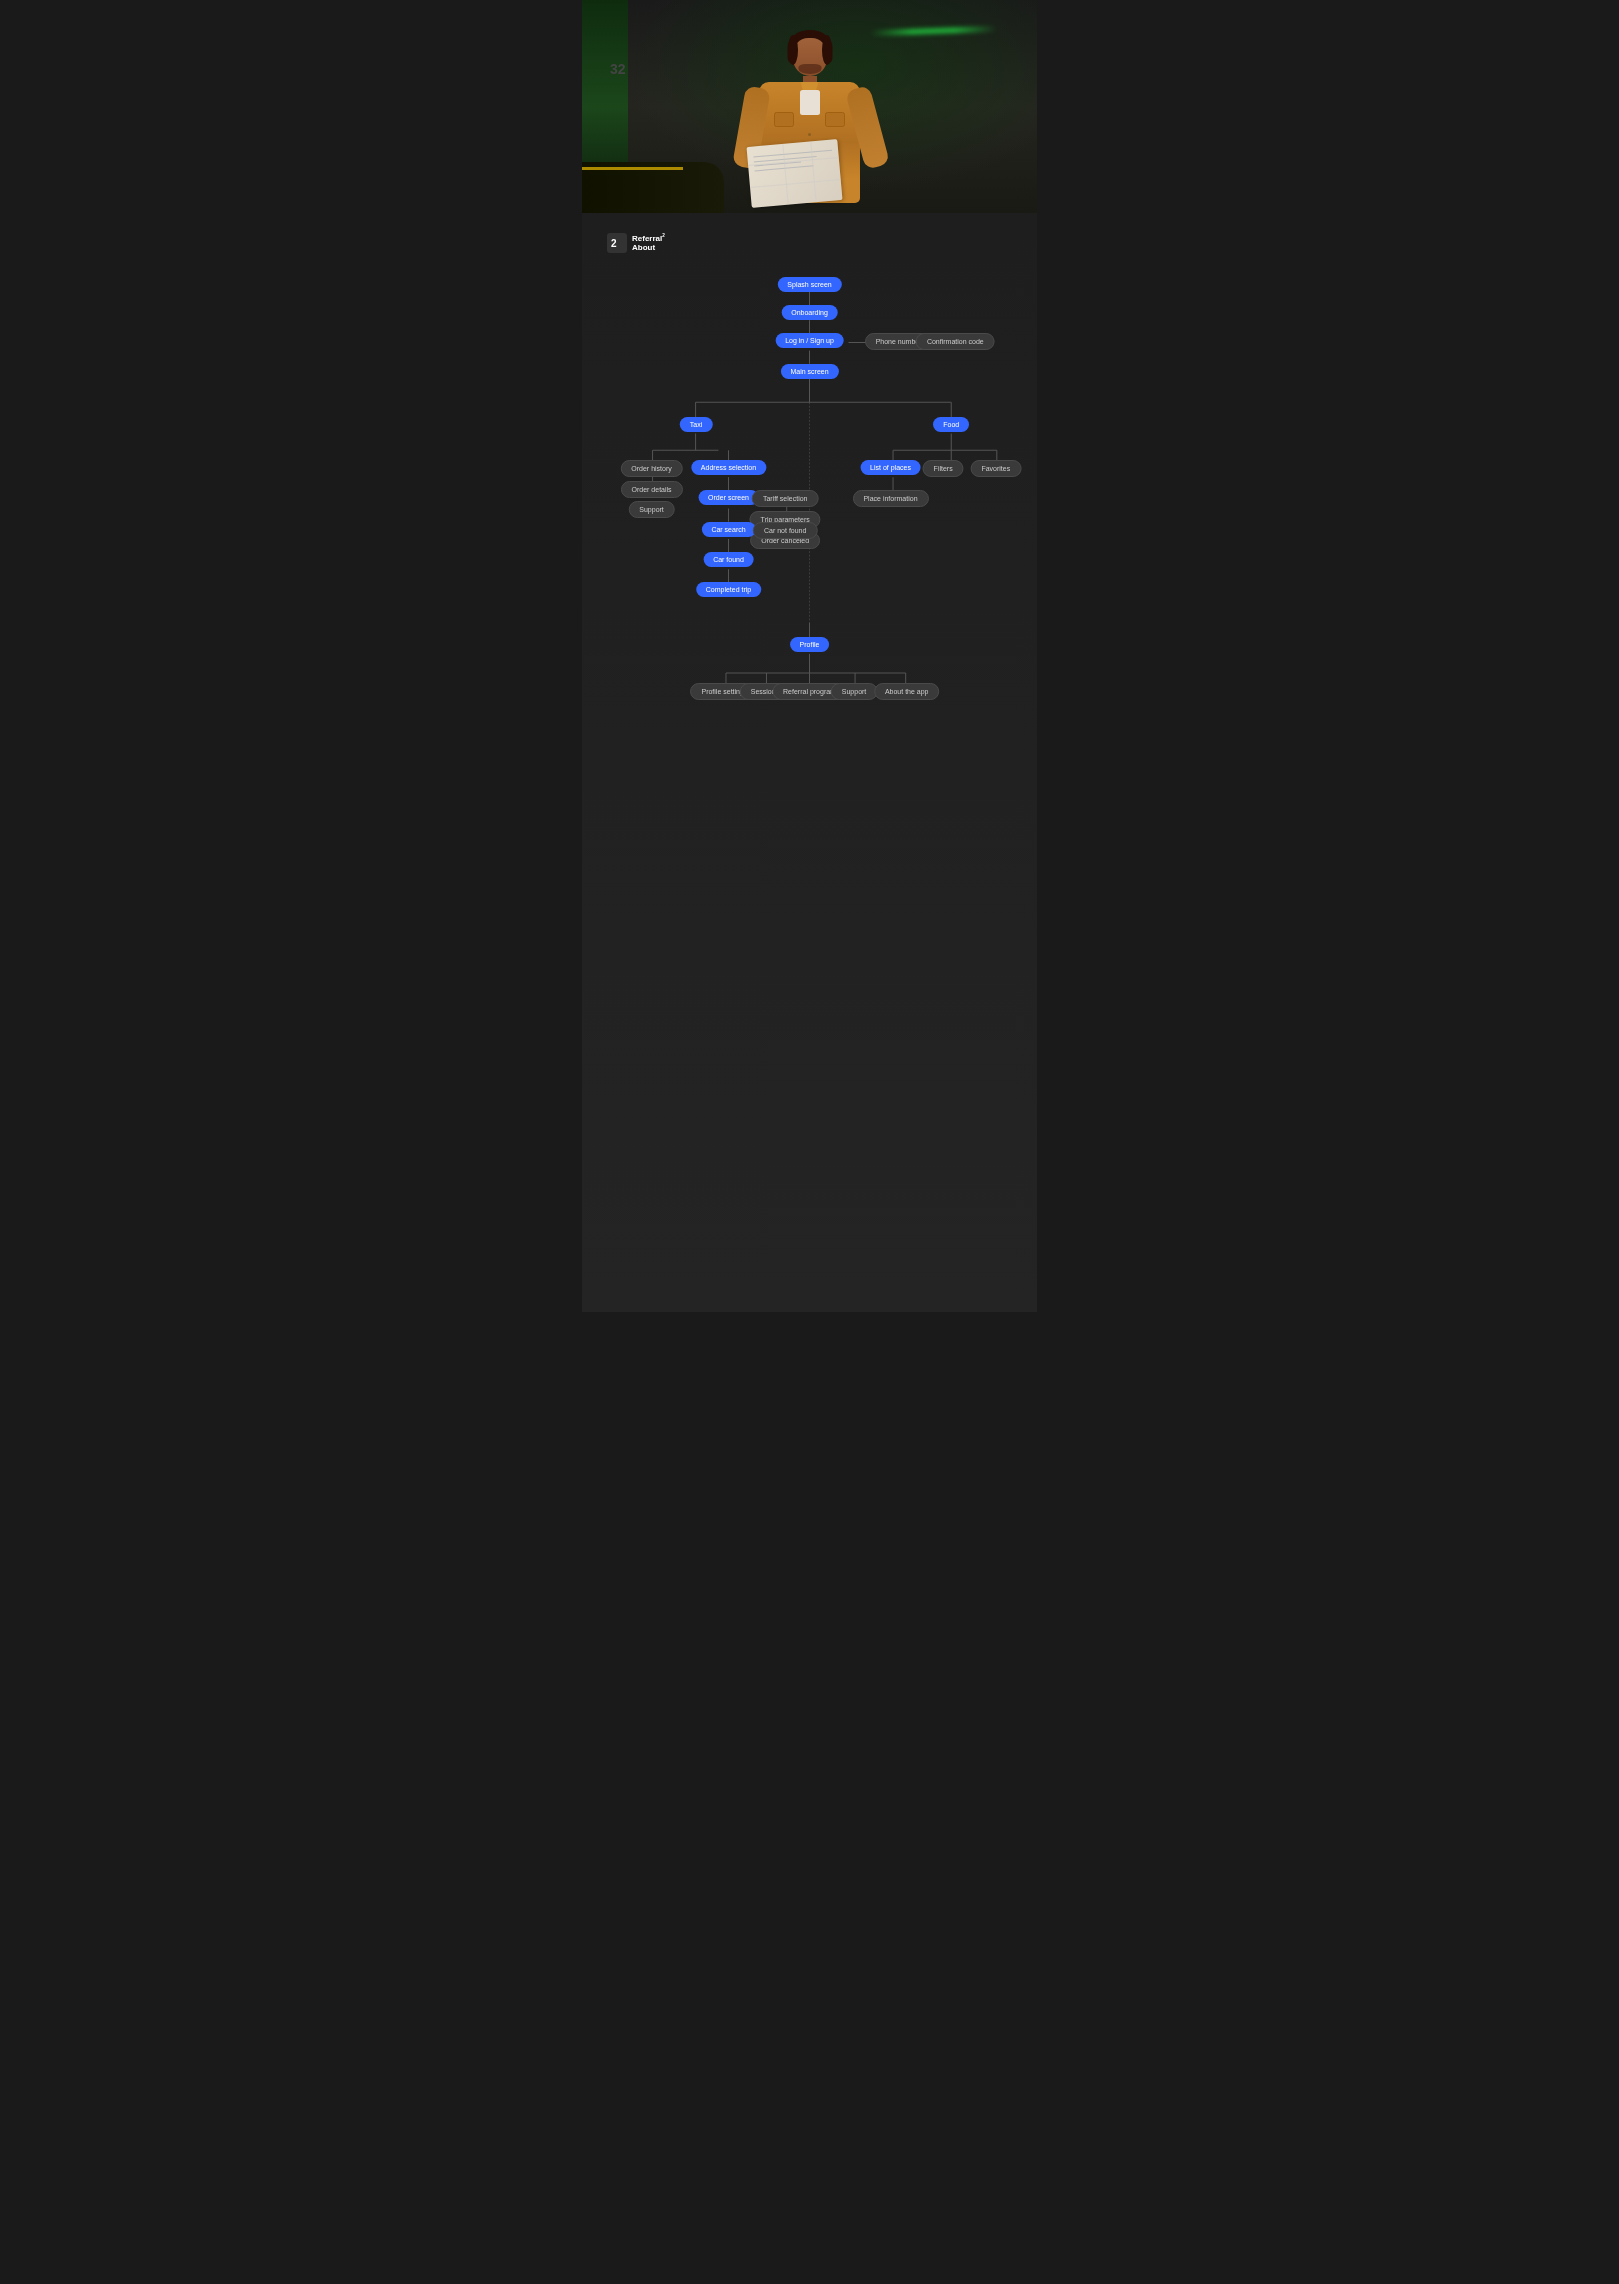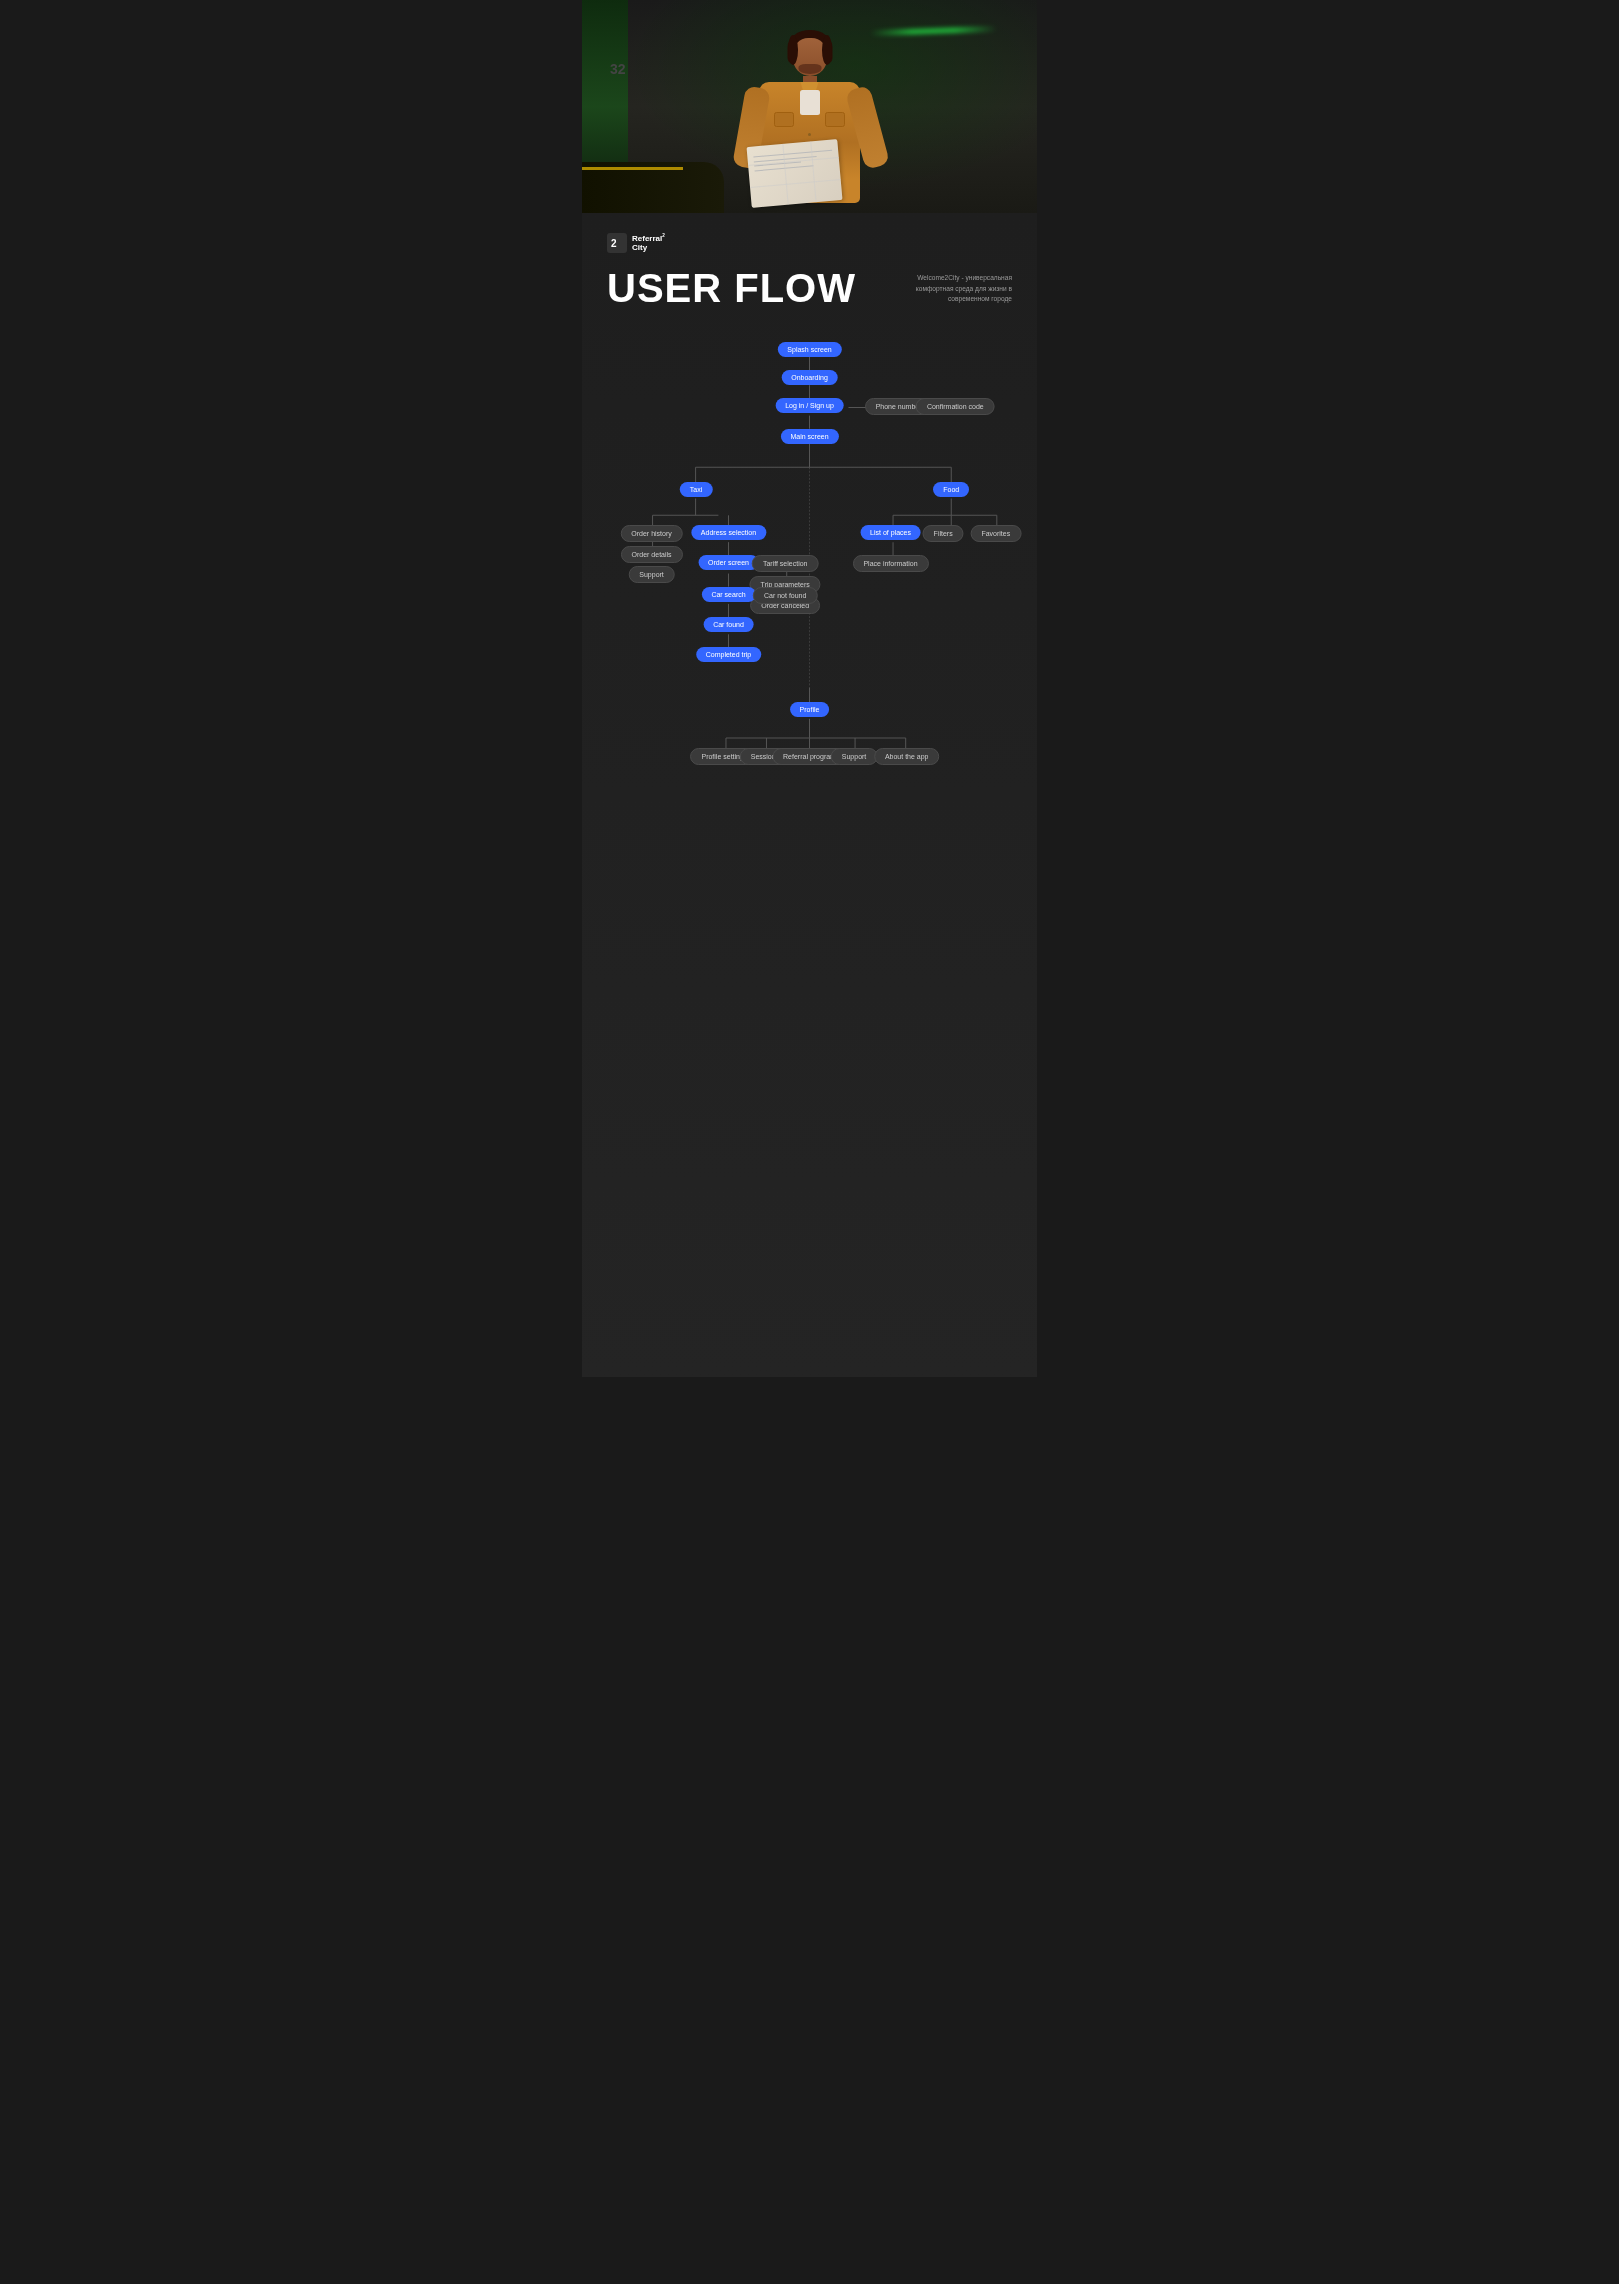--- a/index.html
+++ b/index.html
@@ -211,28 +211,24 @@
 <div class="content-section">
 
   <div class="logo-area">
     <div class="logo-icon">
       <svg width="14" height="14" viewBox="0 0 28 28" style="font-size:18px">
         <text x="2" y="22" font-size="20" font-weight="900" fill="white">2</text>
       </svg>
     </div>
     <div class="logo-text">
       <div><span>Referral</span><sup style="font-size:4.6px;">2</sup></div>
-      <div>City</div>
+      <div>About</div>
     </div>
   </div>
 
-  <div class="header-row">
-    <h1 class="page-title">USER FLOW</h1>
-    <p class="subtitle-text">Welcome2City - универсальная комфортная среда для жизни в современном городе</p>
-  </div>
 
   <div class="flow-svg-container">
     <svg id="flow-svg" width="405" height="557" viewBox="0 0 800 1100" style="width:100%; overflow:visible;">
 
       <line x1="400" y1="47" x2="400" y2="73" stroke="#555" stroke-width="2"></line>
 
       <line x1="400" y1="103" x2="400" y2="129" stroke="#555" stroke-width="2"></line>
 
       <line x1="477" y1="147" x2="540" y2="147" stroke="#555" stroke-width="2"></line>
 

